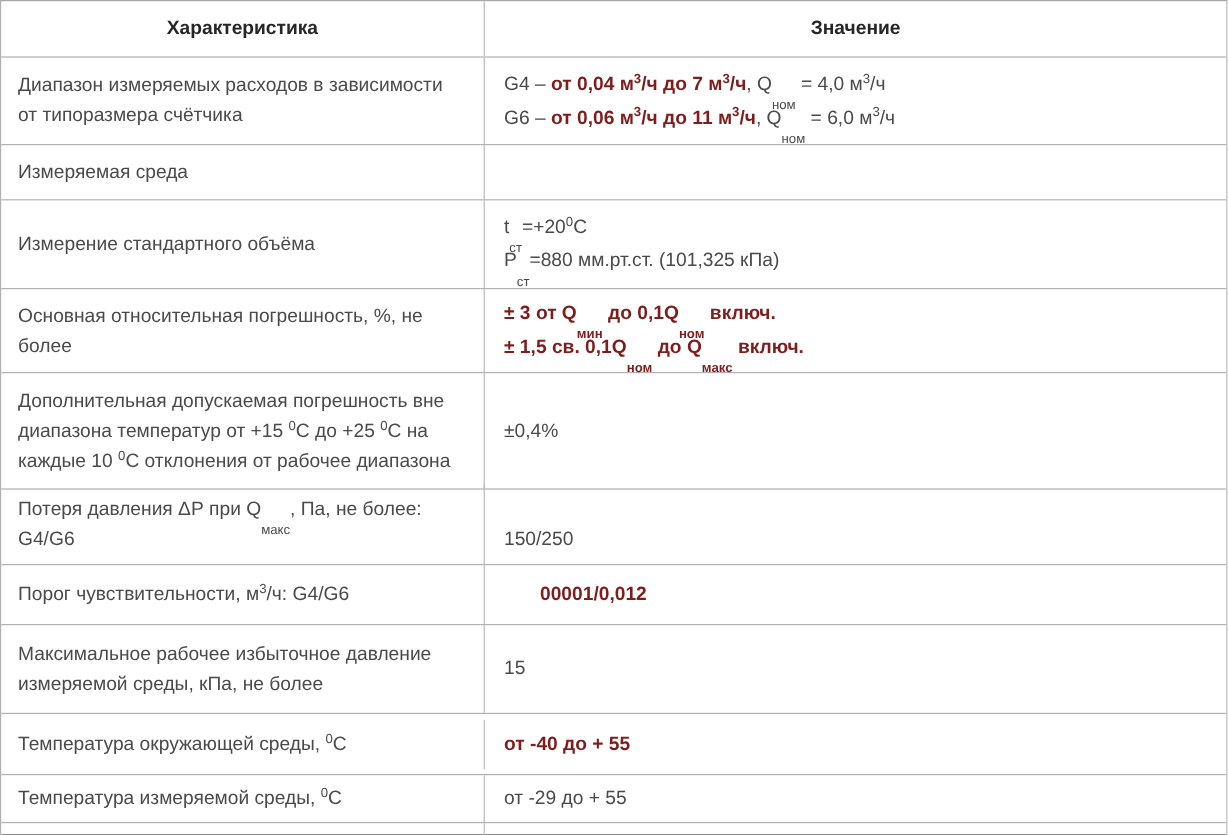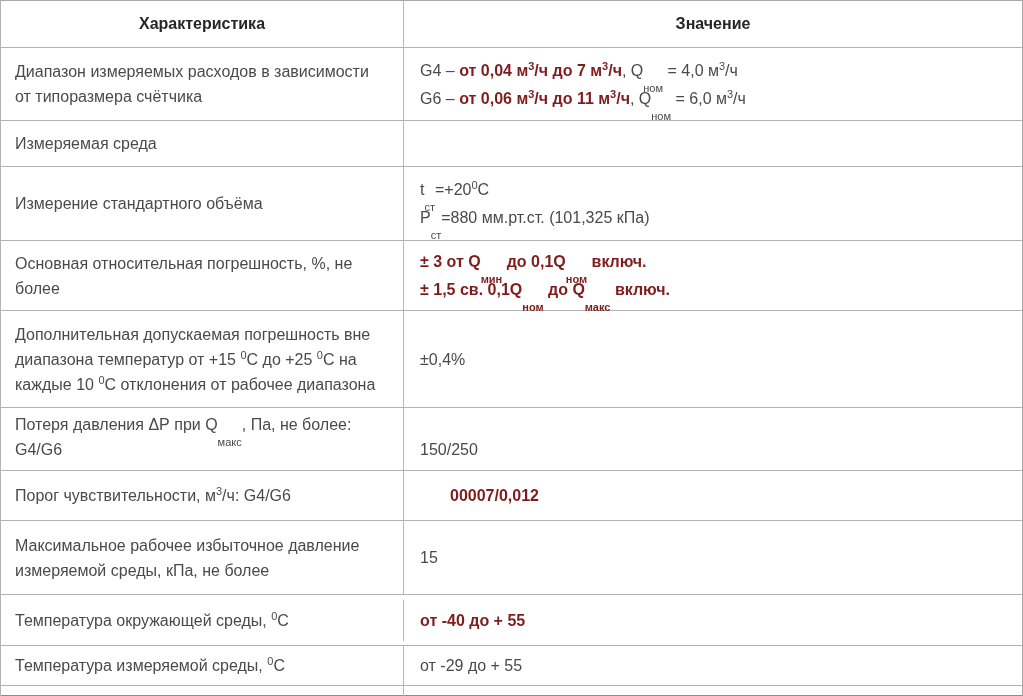--- a/index.html
+++ b/index.html
@@ -139,21 +139,21 @@
             <div class="vline"><span>150/250</span></div>
           </div>
         </div>
       </div>
       <div class="row" style="height: 50px; gap: 30px;">
         <div class="cell char-cell">
           <div class="txt"><span>Порог чувствительности, м</span><span class="sup">3</span><span>/ч: G4/G6</span></div>
         </div>
         <div class="cell value-cell">
           <div class="txt">
-            <div class="vline"><span class="b">00007/0,012</span></div>
+            <div class="vline"><span class="b">00001/0,012</span></div>
           </div>
         </div>
       </div>
       <div class="row" style="height: 74px;">
         <div class="cell char-cell">
           <div class="txt"><span>Максимальное рабочее избыточное давление измеряемой среды, кПа, не более</span></div>
         </div>
         <div class="cell value-cell">
           <div class="txt">
             <div class="vline"><span>15</span></div>

